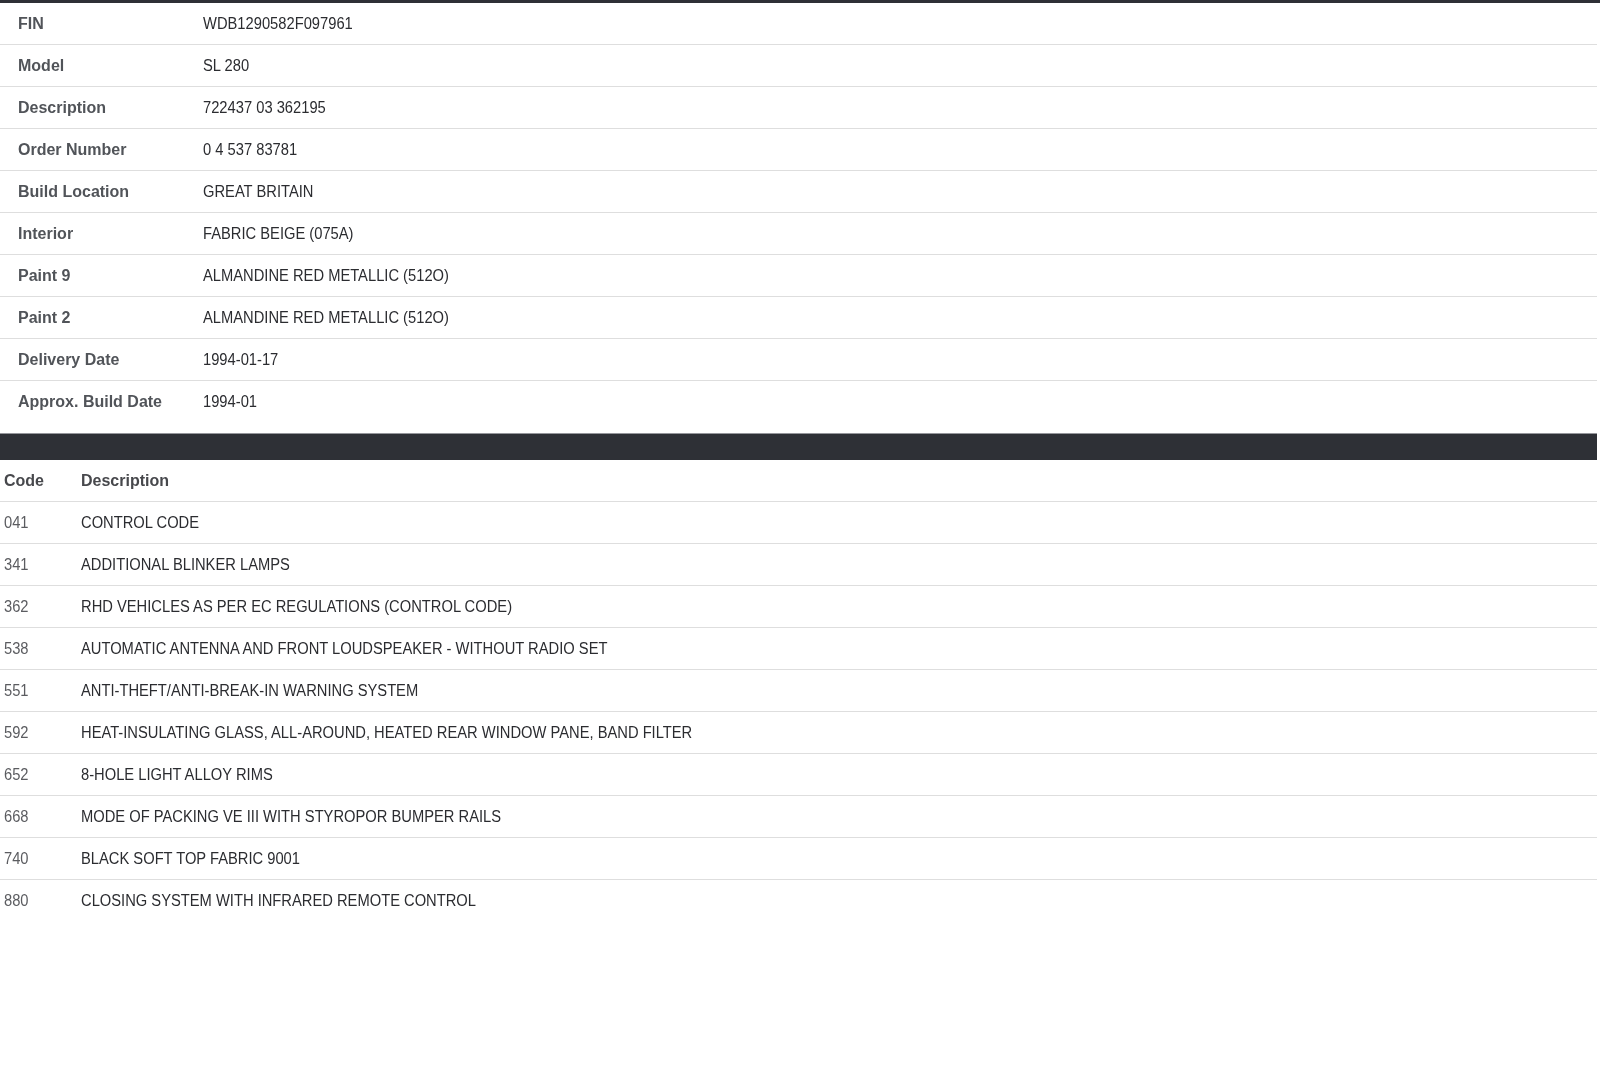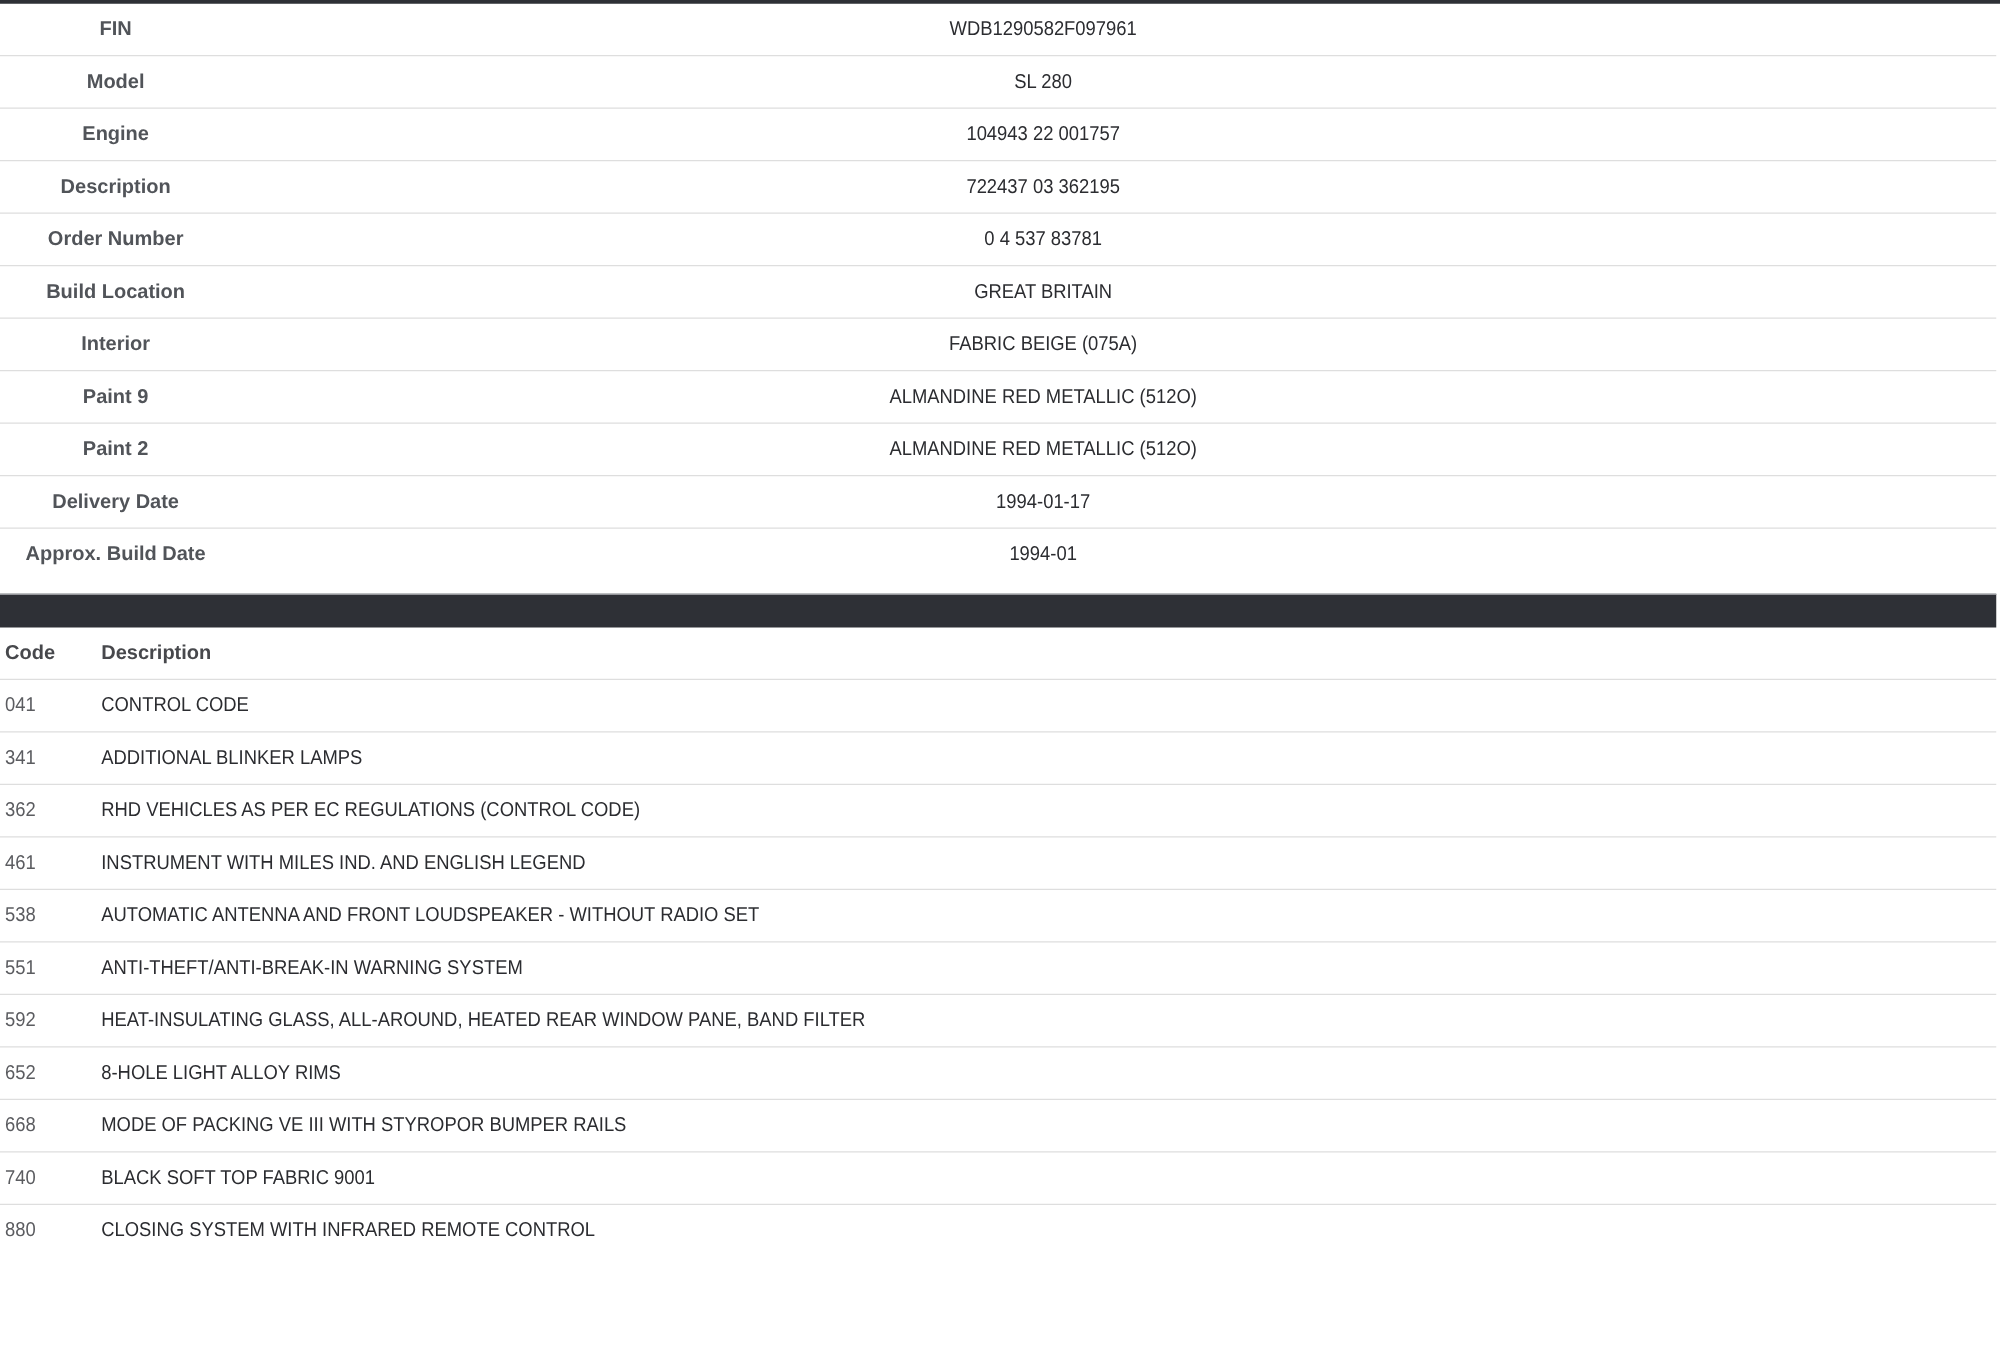--- a/index.html
+++ b/index.html
@@ -21,21 +21,21 @@
   }
   .page{width:1600px;height:1090px;position:relative;background:var(--background);}
   .top-border{height:3px;background:var(--accent-bar);width:100%;}
 
   .spec-table,.code-table{margin-right:3px;}
 
   .row{
     display:flex;align-items:center;
     height:42px;border-bottom:1px solid var(--divider);
   }
-  .spec-table .row{text-align:center;}
+  .spec-table .row{padding-left:18px;}
   .spec-table .row:last-child{border-bottom:none;}
   .spec-label{
     width:185px;flex:none;
     font-weight:bold;color:var(--label-text);
   }
   .spec-value{
     flex:1;color:var(--value-text);
     transform:scaleX(0.92);transform-origin:0 50%;
     white-space:nowrap;
   }
@@ -72,24 +72,20 @@
   <div class="top-border"></div>
 
   <section class="spec-table">
     <div class="row">
       <div class="spec-label">FIN</div>
       <div class="spec-value">WDB1290582F097961</div>
     </div>
     <div class="row">
       <div class="spec-label">Model</div>
       <div class="spec-value">SL 280</div>
-    </div>
-    <div class="row">
-      <div class="spec-label">Engine</div>
-      <div class="spec-value">104943 22 001757</div>
     </div>
     <div class="row">
       <div class="spec-label">Description</div>
       <div class="spec-value">722437 03 362195</div>
     </div>
     <div class="row">
       <div class="spec-label">Order Number</div>
       <div class="spec-value">0 4 537 83781</div>
     </div>
     <div class="row">
@@ -131,24 +127,20 @@
     </div>
     <div class="row">
       <div class="code-cell">341</div>
       <div class="desc-cell">ADDITIONAL BLINKER LAMPS</div>
     </div>
     <div class="row">
       <div class="code-cell">362</div>
       <div class="desc-cell">RHD VEHICLES AS PER EC REGULATIONS (CONTROL CODE)</div>
     </div>
     <div class="row">
-      <div class="code-cell">461</div>
-      <div class="desc-cell">INSTRUMENT WITH MILES IND. AND ENGLISH LEGEND</div>
-    </div>
-    <div class="row">
       <div class="code-cell">538</div>
       <div class="desc-cell">AUTOMATIC ANTENNA AND FRONT LOUDSPEAKER - WITHOUT RADIO SET</div>
     </div>
     <div class="row">
       <div class="code-cell">551</div>
       <div class="desc-cell">ANTI-THEFT/ANTI-BREAK-IN WARNING SYSTEM</div>
     </div>
     <div class="row">
       <div class="code-cell">592</div>
       <div class="desc-cell">HEAT-INSULATING GLASS, ALL-AROUND, HEATED REAR WINDOW PANE, BAND FILTER</div>

